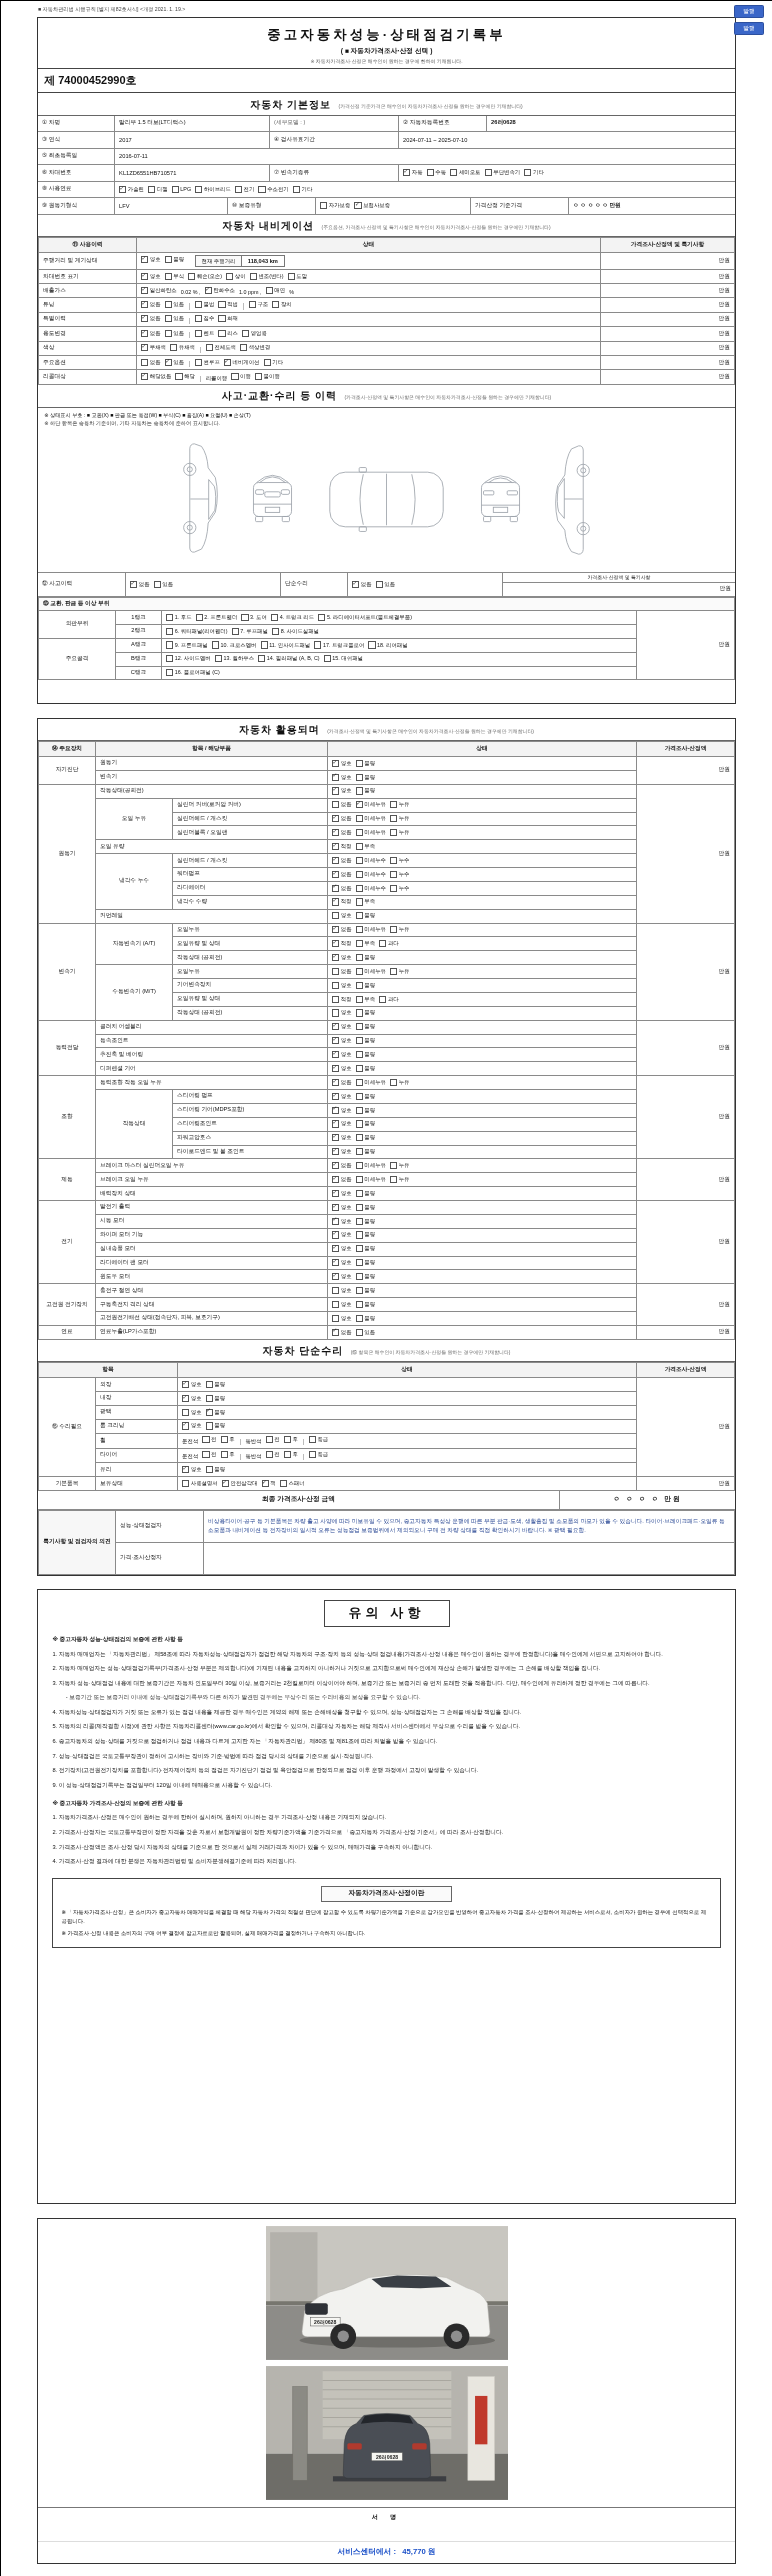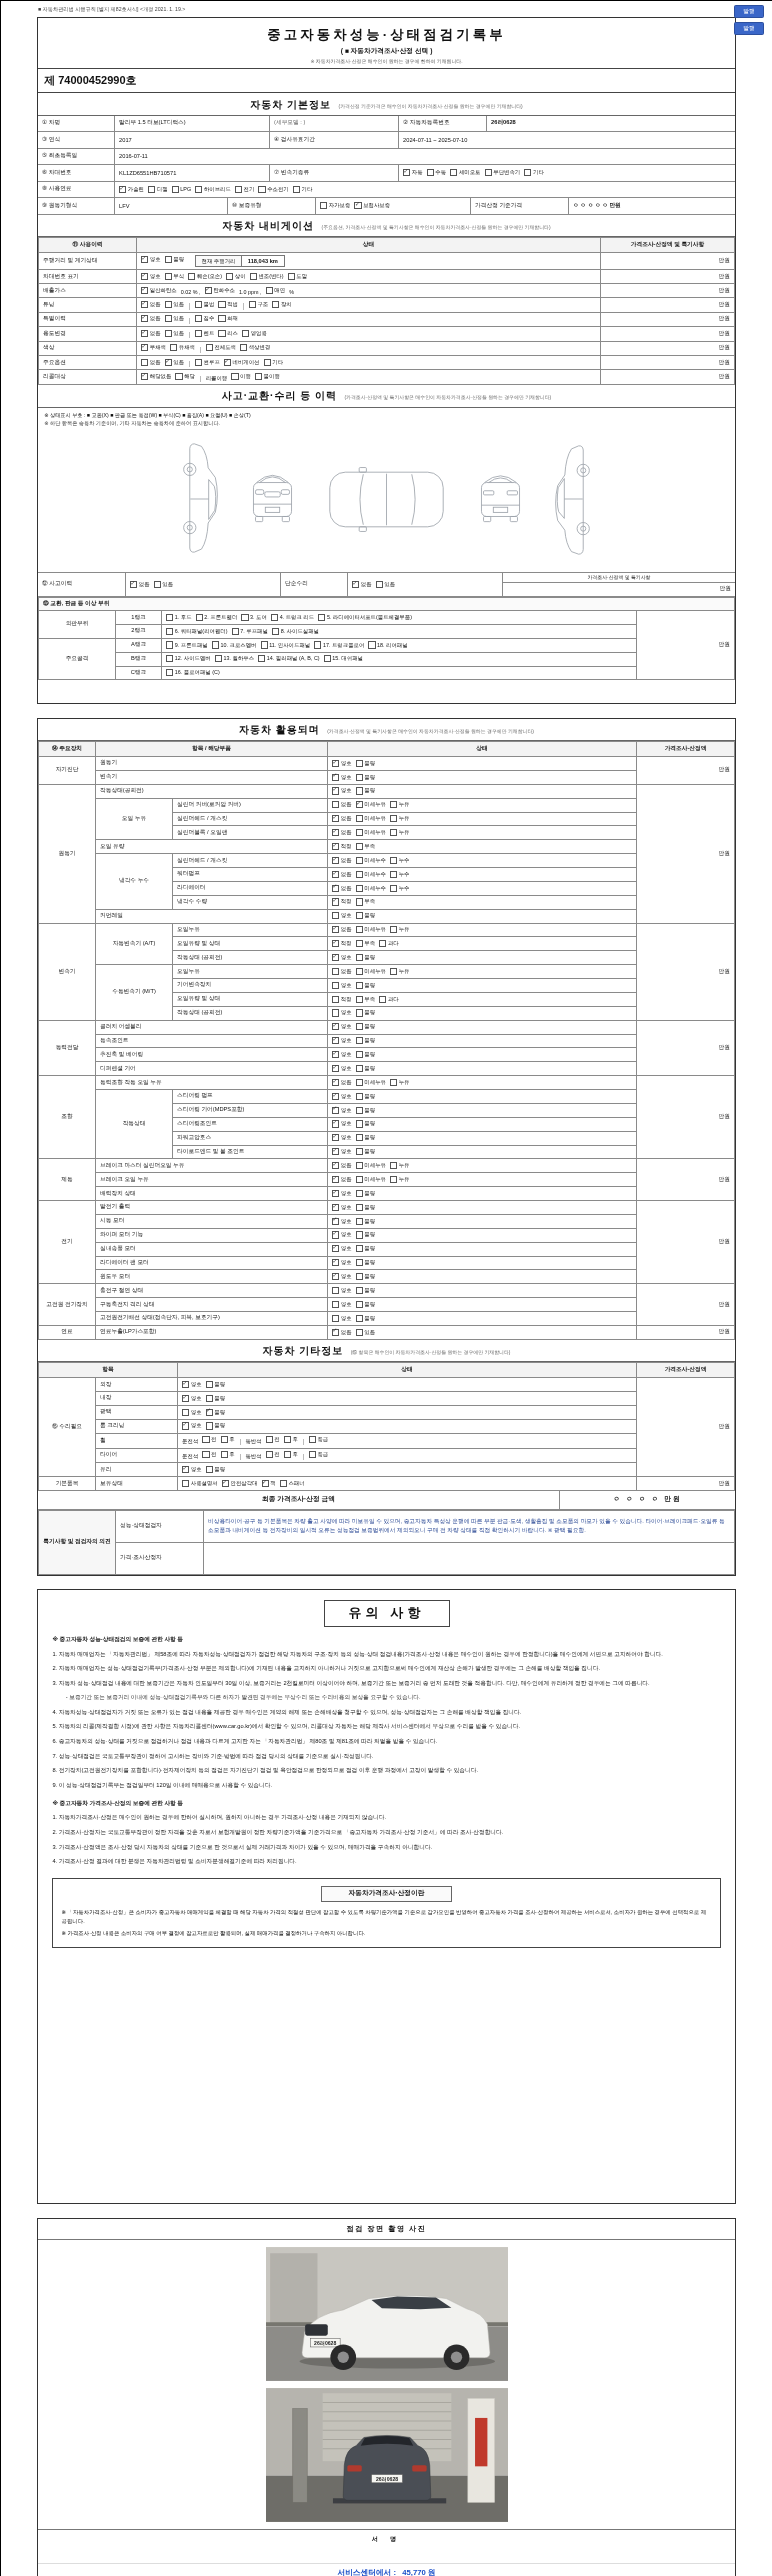--- a/index.html
+++ b/index.html
@@ -1060,21 +1060,21 @@
               </span><span class="cb">
                 <span class="bx"></span>
                 <span class="cl">있음</span>
               </span></td>
             <td class="price" rowspan="1">만원</td>
           </tr>
         </tbody>
     </table>
 
     <div class="sec-title">
-      <span class="st">자동차 기타정보</span>
+      <span class="st">자동차 단순수리</span>
       <span class="sn">(⑮ 항목은 매수인이 자동차가격조사·산정을 원하는 경우에만 기재합니다)</span>
     </div>
     <table class="f" id="etc-table">
       <colgroup>
           <col style="width:57px">
           <col style="width:82px">
           <col>
           <col style="width:98px">
         </colgroup>
       <tbody>
@@ -1240,21 +1240,20 @@
         <div class="nt-item">4. 가격조사·산정 결과에 대한 분쟁은 자동차관리법령 및 소비자분쟁해결기준에 따라 처리됩니다.</div>
       </div>
     <div class="price-def-box">
       <div class="pdb-title">자동차가격조사·산정이란</div>
       <p class="pdb-p">※ 「자동차가격조사·산정」은 소비자가 중고자동차 매매계약을 체결할 때 해당 자동차 가격의 적절성 판단에 참고할 수 있도록 차량기준가액을 기준으로 감가요인을 반영하여 중고자동차 가격을 조사·산정하여 제공하는 서비스로서, 소비자가 원하는 경우에 선택적으로 제공됩니다.</p>
       <p class="pdb-p">※ 가격조사·산정 내용은 소비자의 구매 여부 결정에 참고자료로만 활용되며, 실제 매매가격을 결정하거나 구속하지 아니합니다.</p>
     </div>
   </div>
 
   <div class="blk" id="block4">
-    <div class="photo-title">점검 장면 촬영 사진</div>
     <div class="photo-wrap">
       <svg class="photo" width="242" height="134" viewBox="0 0 470 260">
         <rect width="470" height="150" fill="#c8c6c0"></rect>
         <rect x="8" y="12" width="92" height="136" fill="#b3b1ab"></rect>
         <rect y="146" width="470" height="8" fill="#77766f"></rect>
         <rect y="154" width="470" height="106" fill="#8d8c88"></rect>
         <ellipse cx="255" cy="222" rx="190" ry="14" fill="#6f6e6a"></ellipse>
         <path d="M70,205 L75,165 Q95,130 150,122 L200,100 Q280,88 350,100 L390,120 Q420,128 430,150 L435,205 Q435,215 425,215 L80,215 Q70,215 70,205 Z" fill="#f2f2ef" stroke="#b5b3ac"></path>
         <path d="M205,103 L255,96 L330,98 L360,118 L300,121 L225,119 Z" fill="#3a3f45"></path>
         <rect x="76" y="150" width="44" height="22" rx="4" fill="#2e3136"></rect>

